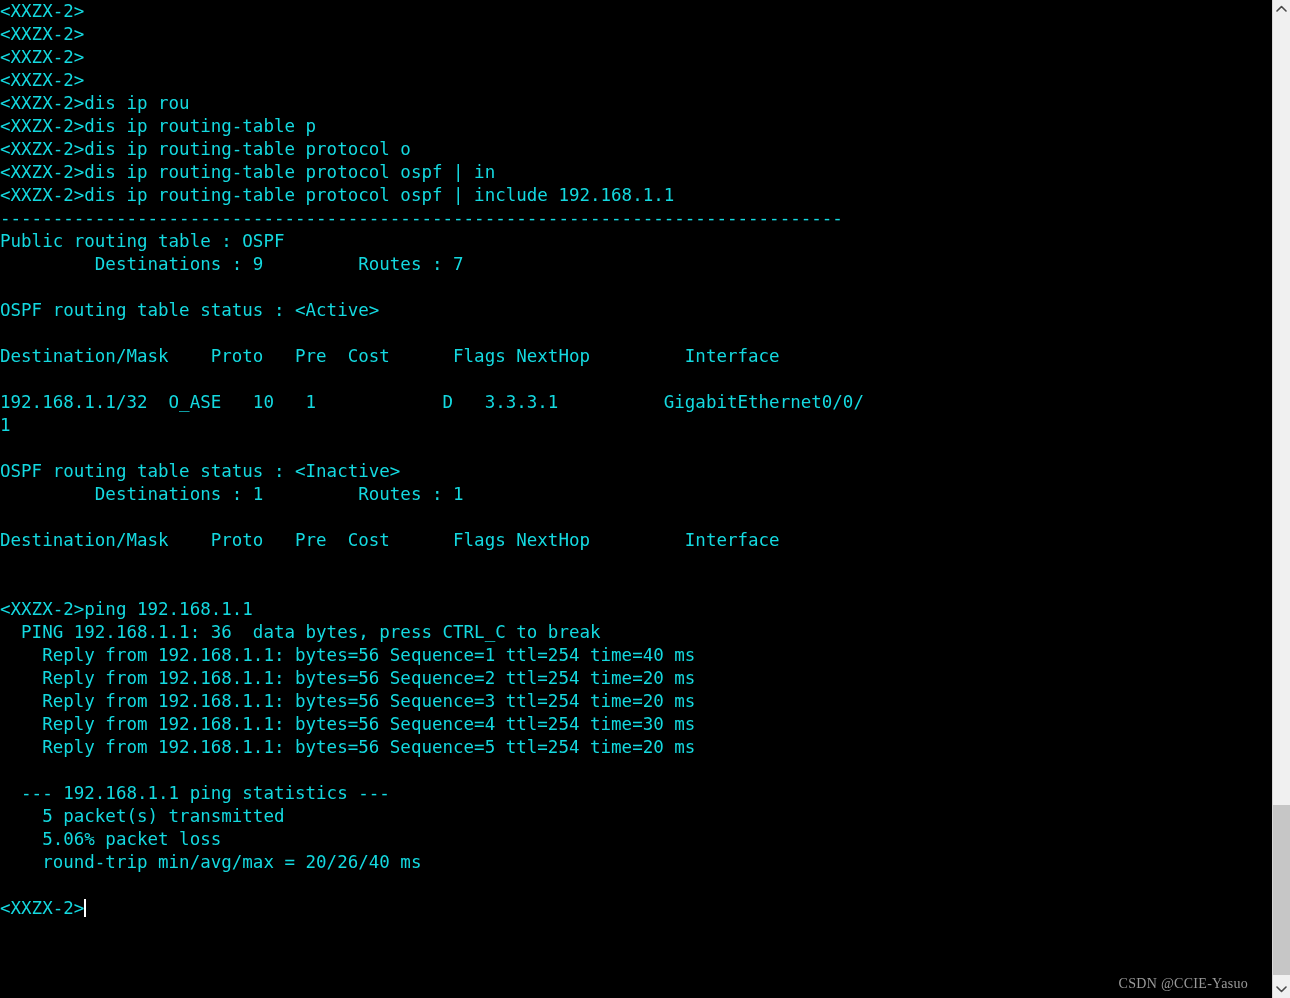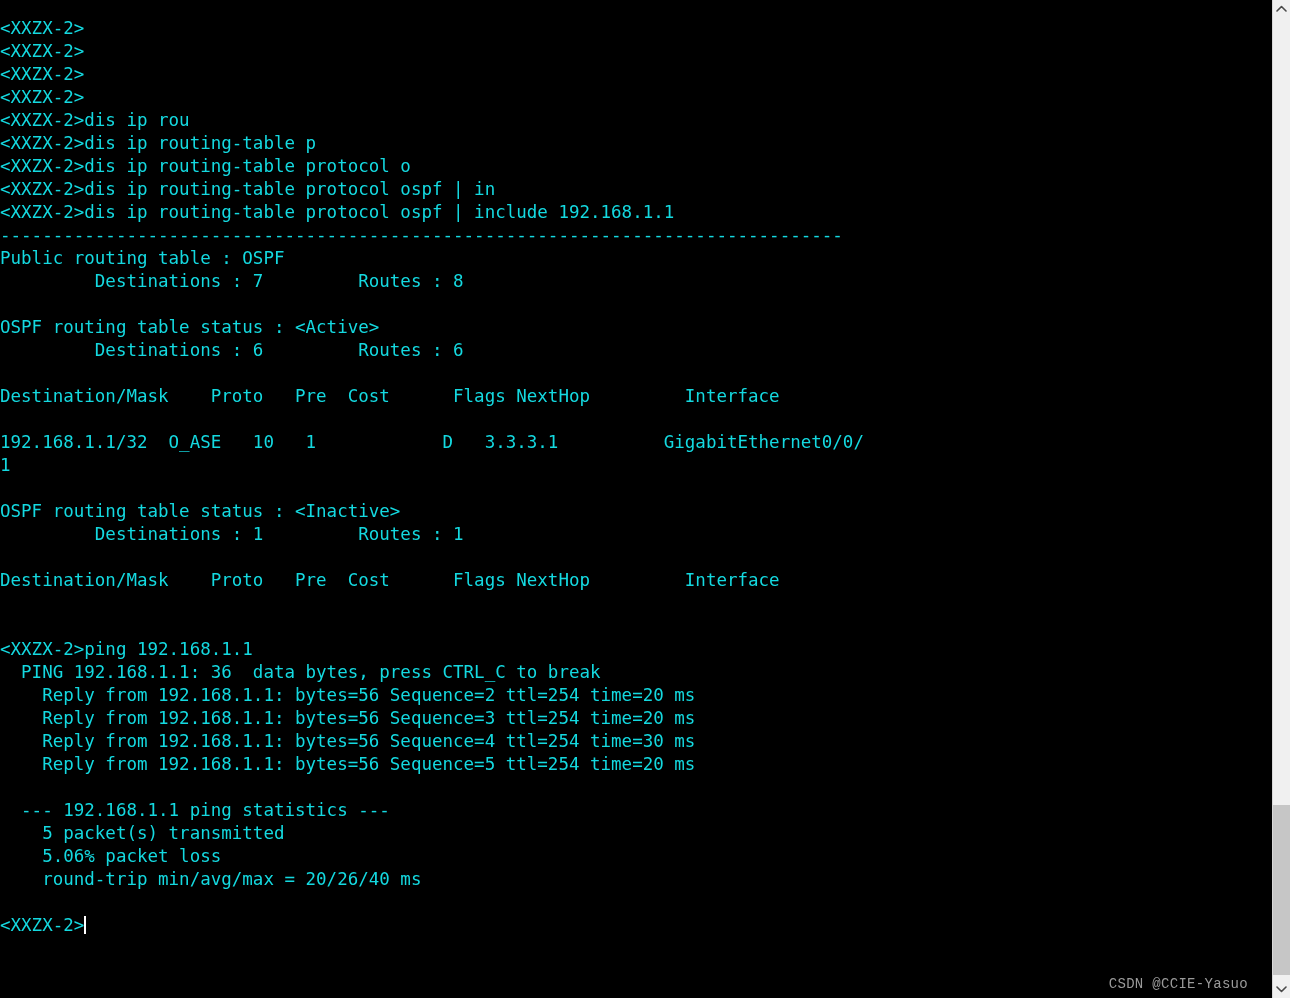--- a/index.html
+++ b/index.html
@@ -29,21 +29,21 @@
     width: 1272px;
     height: 998px;
     background: #000000;
     overflow: hidden;
     padding: 0;
     box-sizing: border-box;
   }
 
   #console-lines {
     position: absolute;
-    top: 17px;
+    top: 0;
     left: 0px;
     width: 1272px;
   }
 
   .line {
     font-family: "DejaVu Sans Mono", monospace;
     font-size: 17.5px;
     line-height: 23px;
     height: 23px;
     color: #14d9e0;
@@ -68,21 +68,21 @@
     background: #ffffff;
     vertical-align: -3px;
     margin-left: 0px;
   }
 
   
   #watermark {
     position: absolute;
     right: 24px;
     bottom: 6px;
-    font-family: Liberation Mono, monospace;
+    font-family: Liberation Serif, serif;
     font-size: 14px;
     color: #9a9a9a;
     letter-spacing: 0.3px;
     white-space: nowrap;
     user-select: none;
   }
 
   
   #scrollbar {
     position: absolute;
@@ -131,38 +131,38 @@
         <div class="line">&lt;XXZX-2&gt;</div>
         <div class="line">&lt;XXZX-2&gt;</div>
         <div class="line">&lt;XXZX-2&gt;</div>
         <div class="line">&lt;XXZX-2&gt;dis ip rou</div>
         <div class="line">&lt;XXZX-2&gt;dis ip routing-table p</div>
         <div class="line">&lt;XXZX-2&gt;dis ip routing-table protocol o</div>
         <div class="line">&lt;XXZX-2&gt;dis ip routing-table protocol ospf | in</div>
         <div class="line">&lt;XXZX-2&gt;dis ip routing-table protocol ospf | include 192.168.1.1</div>
         <div class="line">--------------------------------------------------------------------------------</div>
         <div class="line">Public routing table : OSPF</div>
-        <div class="line">         Destinations : 7         Routes : 8</div>
+        <div class="line">         Destinations : 9         Routes : 7</div>
         <div class="line blank"> </div>
         <div class="line">OSPF routing table status : &lt;Active&gt;</div>
-        <div class="line">         Destinations : 6         Routes : 6</div>
         <div class="line blank"> </div>
         <div class="line">Destination/Mask    Proto   Pre  Cost      Flags NextHop         Interface</div>
         <div class="line blank"> </div>
         <div class="line">192.168.1.1/32  O_ASE   10   1            D   3.3.3.1          GigabitEthernet0/0/</div>
         <div class="line">1</div>
         <div class="line blank"> </div>
         <div class="line">OSPF routing table status : &lt;Inactive&gt;</div>
         <div class="line">         Destinations : 1         Routes : 1</div>
         <div class="line blank"> </div>
         <div class="line">Destination/Mask    Proto   Pre  Cost      Flags NextHop         Interface</div>
         <div class="line blank"> </div>
         <div class="line blank"> </div>
         <div class="line">&lt;XXZX-2&gt;ping 192.168.1.1</div>
         <div class="line">  PING 192.168.1.1: 36  data bytes, press CTRL_C to break</div>
+        <div class="line">    Reply from 192.168.1.1: bytes=56 Sequence=1 ttl=254 time=40 ms</div>
         <div class="line">    Reply from 192.168.1.1: bytes=56 Sequence=2 ttl=254 time=20 ms</div>
         <div class="line">    Reply from 192.168.1.1: bytes=56 Sequence=3 ttl=254 time=20 ms</div>
         <div class="line">    Reply from 192.168.1.1: bytes=56 Sequence=4 ttl=254 time=30 ms</div>
         <div class="line">    Reply from 192.168.1.1: bytes=56 Sequence=5 ttl=254 time=20 ms</div>
         <div class="line blank"> </div>
         <div class="line">  --- 192.168.1.1 ping statistics ---</div>
         <div class="line">    5 packet(s) transmitted</div>
         <div class="line">    5.06% packet loss</div>
         <div class="line">    round-trip min/avg/max = 20/26/40 ms</div>
         <div class="line blank"> </div>

